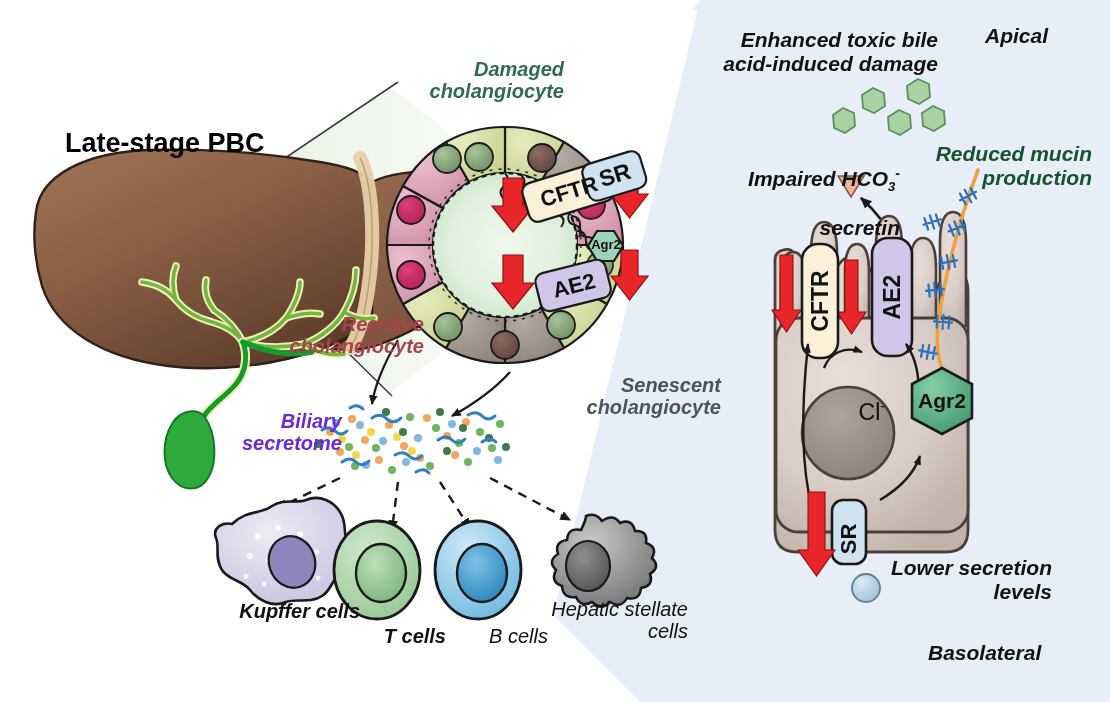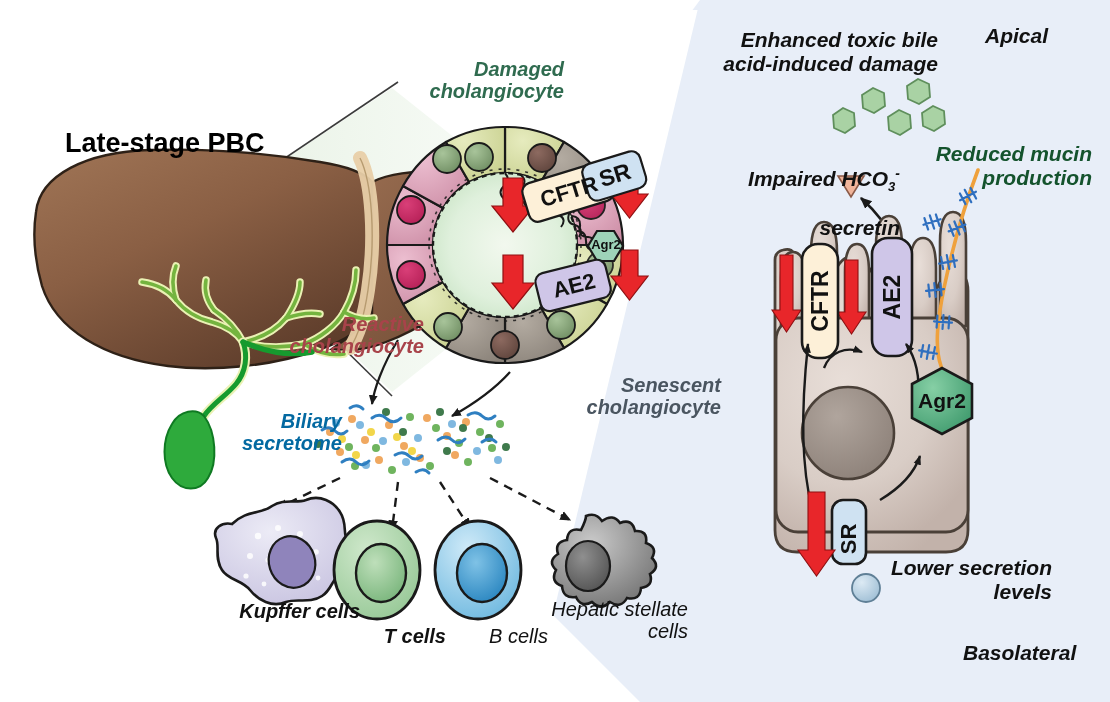--- a/index.html
+++ b/index.html
@@ -508,54 +508,57 @@
 
   <div class="lbl" style="left:584px;top:158px;width:62px;font-size:23px;font-weight:600;color:#111;
               text-align:center;transform:rotate(-17deg);transform-origin:50% 50%;line-height:35px;">SR</div>
 
   <div class="lbl" style="left:586px;top:234px;width:40px;font-size:13px;font-weight:600;color:#111;
               text-align:center;line-height:22px;">Agr2</div>
 
   <div class="lbl" style="left:537px;top:268px;width:74px;font-size:22px;font-weight:600;color:#111;
               text-align:center;transform:rotate(-14deg);transform-origin:50% 50%;line-height:35px;">AE2</div>
 
-  <div class="lbl italic ctr" style="left:222px;top:410px;width:120px;font-size:20px;color:#0369a1;">Biliary
+  <div class="lbl italic ctr" style="left:222px;top:410px;width:120px;font-size:20px;color:#6d28d9;">Biliary
 secretome</div>
 
   <div class="lbl ctr" style="left:180px;top:600px;width:180px;font-size:20px;font-weight:bold;font-style:italic;color:#111;">Kupffer cells</div>
 
   <div class="lbl ctr" style="left:310px;top:625px;width:136px;font-size:20px;font-weight:bold;font-style:italic;color:#111;">T cells</div>
 
   <div class="lbl ctr" style="left:412px;top:625px;width:136px;font-size:20px;font-weight:normal;font-style:italic;color:#111;">B cells</div>
 
   <div class="lbl ctr" style="left:516px;top:598px;width:172px;font-size:20px;font-weight:normal;font-style:italic;color:#111;">Hepatic stellate
 cells</div>
 
   <div class="lbl italic" style="left:985px;top:24px;font-size:21px;color:#111;">Apical</div>
 
-  <div class="lbl italic" style="left:928px;top:641px;font-size:21px;color:#111;margin-left:35px;">Basolateral</div>
+  <div class="lbl italic" style="left:928px;top:641px;font-size:21px;color:#111;">Basolateral</div>
 
   <div class="lbl italic ctr" style="left:700px;top:28px;width:238px;font-size:21px;color:#111;">Enhanced toxic bile
 acid-induced damage</div>
 
   <div class="lbl italic" style="left:694px;top:142px;width:206px;font-size:21px;color:#111;text-align:right;">
     <span>Impaired HCO</span><sub style="font-size:13px;">3</sub><sup style="font-size:14px;">-</sup>
     <div style="margin-top:-2px;">secretin</div>
   </div>
 
   <div class="lbl italic ctr" style="left:902px;top:142px;width:190px;font-size:21px;color:#14532d;">Reduced mucin
 production</div>
 
   <div class="lbl" style="left:790px;top:245px;width:110px;font-size:23px;font-weight:600;color:#111;
               text-align:center;transform:rotate(-90deg);transform-origin:50% 50%;
               position:absolute;line-height:30px;top:286px;left:765px;">CFTR</div>
 
   <div class="lbl" style="position:absolute;left:847px;top:282px;width:90px;font-size:23px;font-weight:600;color:#111;
               text-align:center;transform:rotate(-90deg);transform-origin:50% 50%;line-height:30px;">AE2</div>
 
+  <div class="lbl" style="left:833px;top:372px;font-size:23px;color:#111;">
+    <span>Cl</span><sup style="font-size:15px;">-</sup>
+  </div>
 
   <div class="lbl" style="left:912px;top:388px;width:60px;font-size:21px;font-weight:600;color:#111;
               text-align:center;line-height:26px;">Agr2</div>
 
   <div class="lbl" style="position:absolute;left:823px;top:526px;width:52px;font-size:22px;font-weight:600;color:#111;
               text-align:center;transform:rotate(-90deg);transform-origin:50% 50%;line-height:26px;">SR</div>
 
   <div class="lbl italic ctr" style="left:882px;top:556px;width:170px;font-size:21px;color:#111;">Lower secretion
 levels</div>
 

